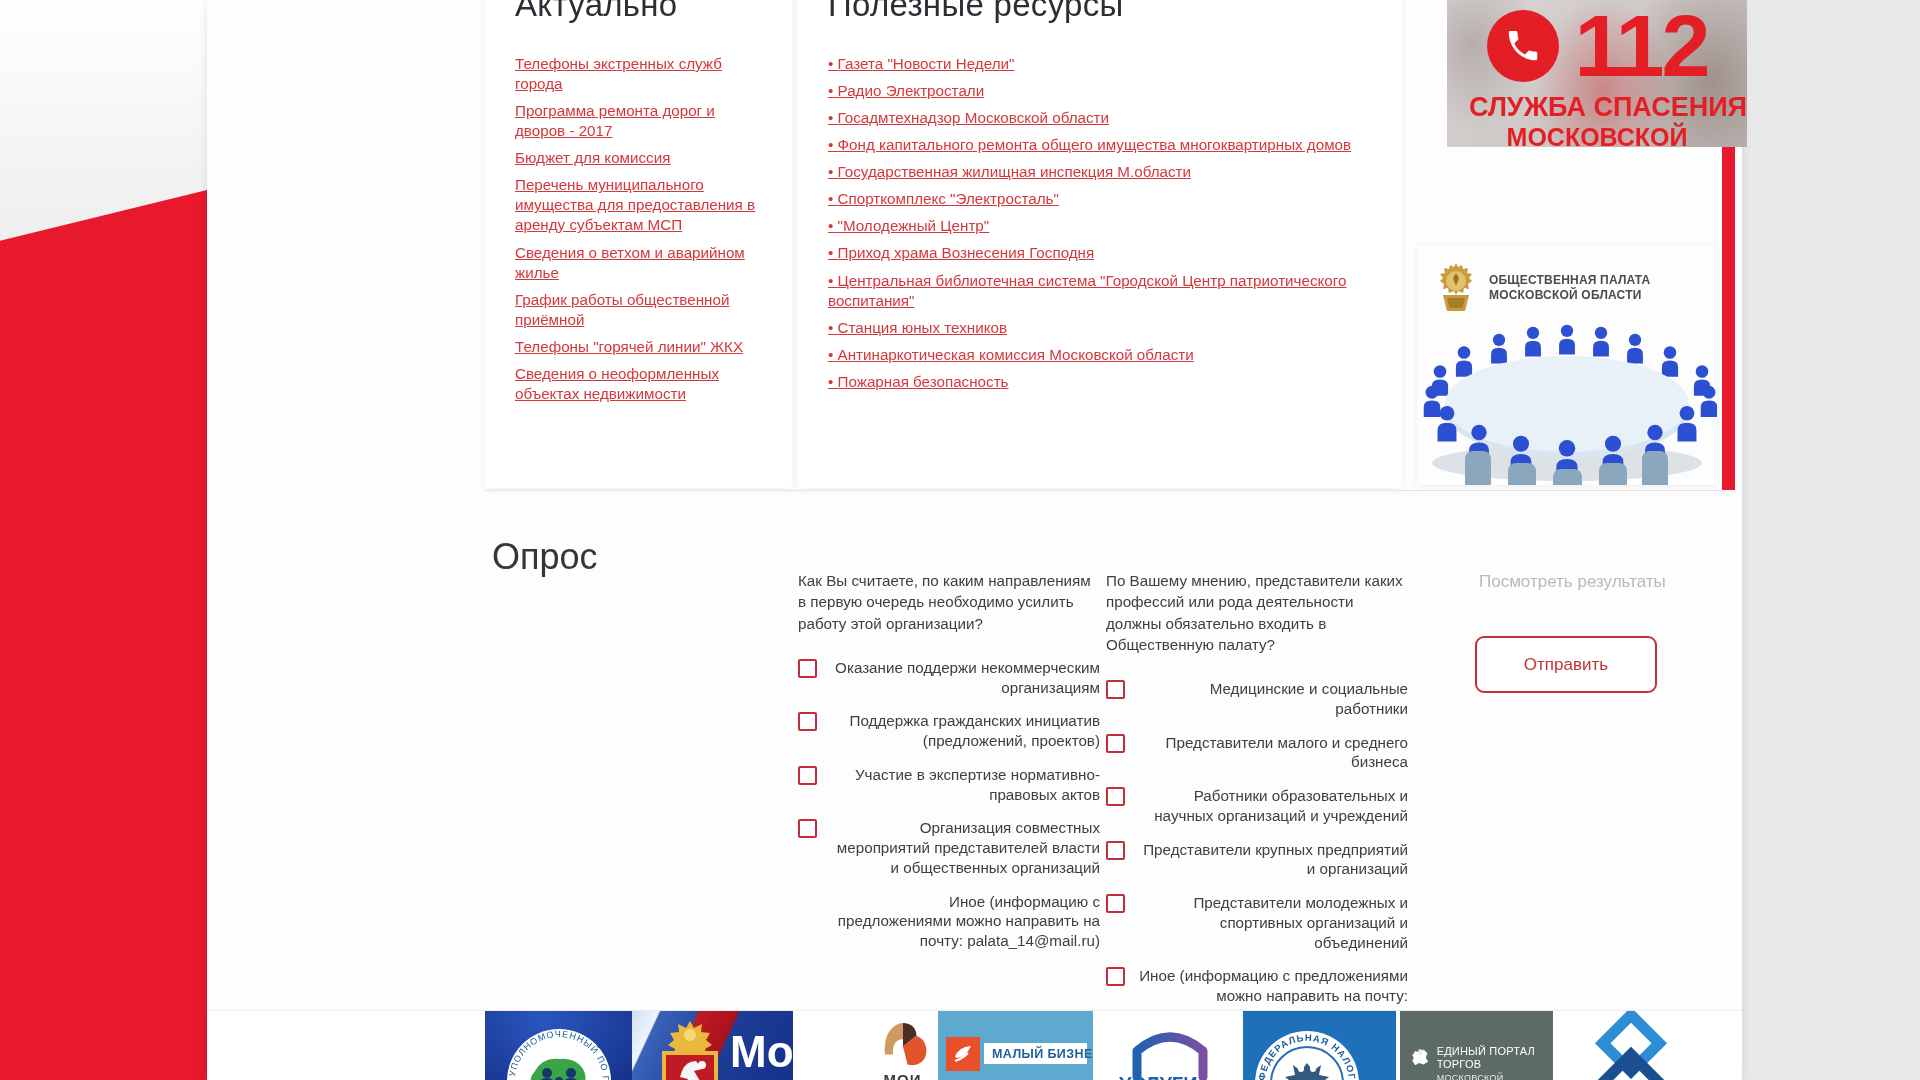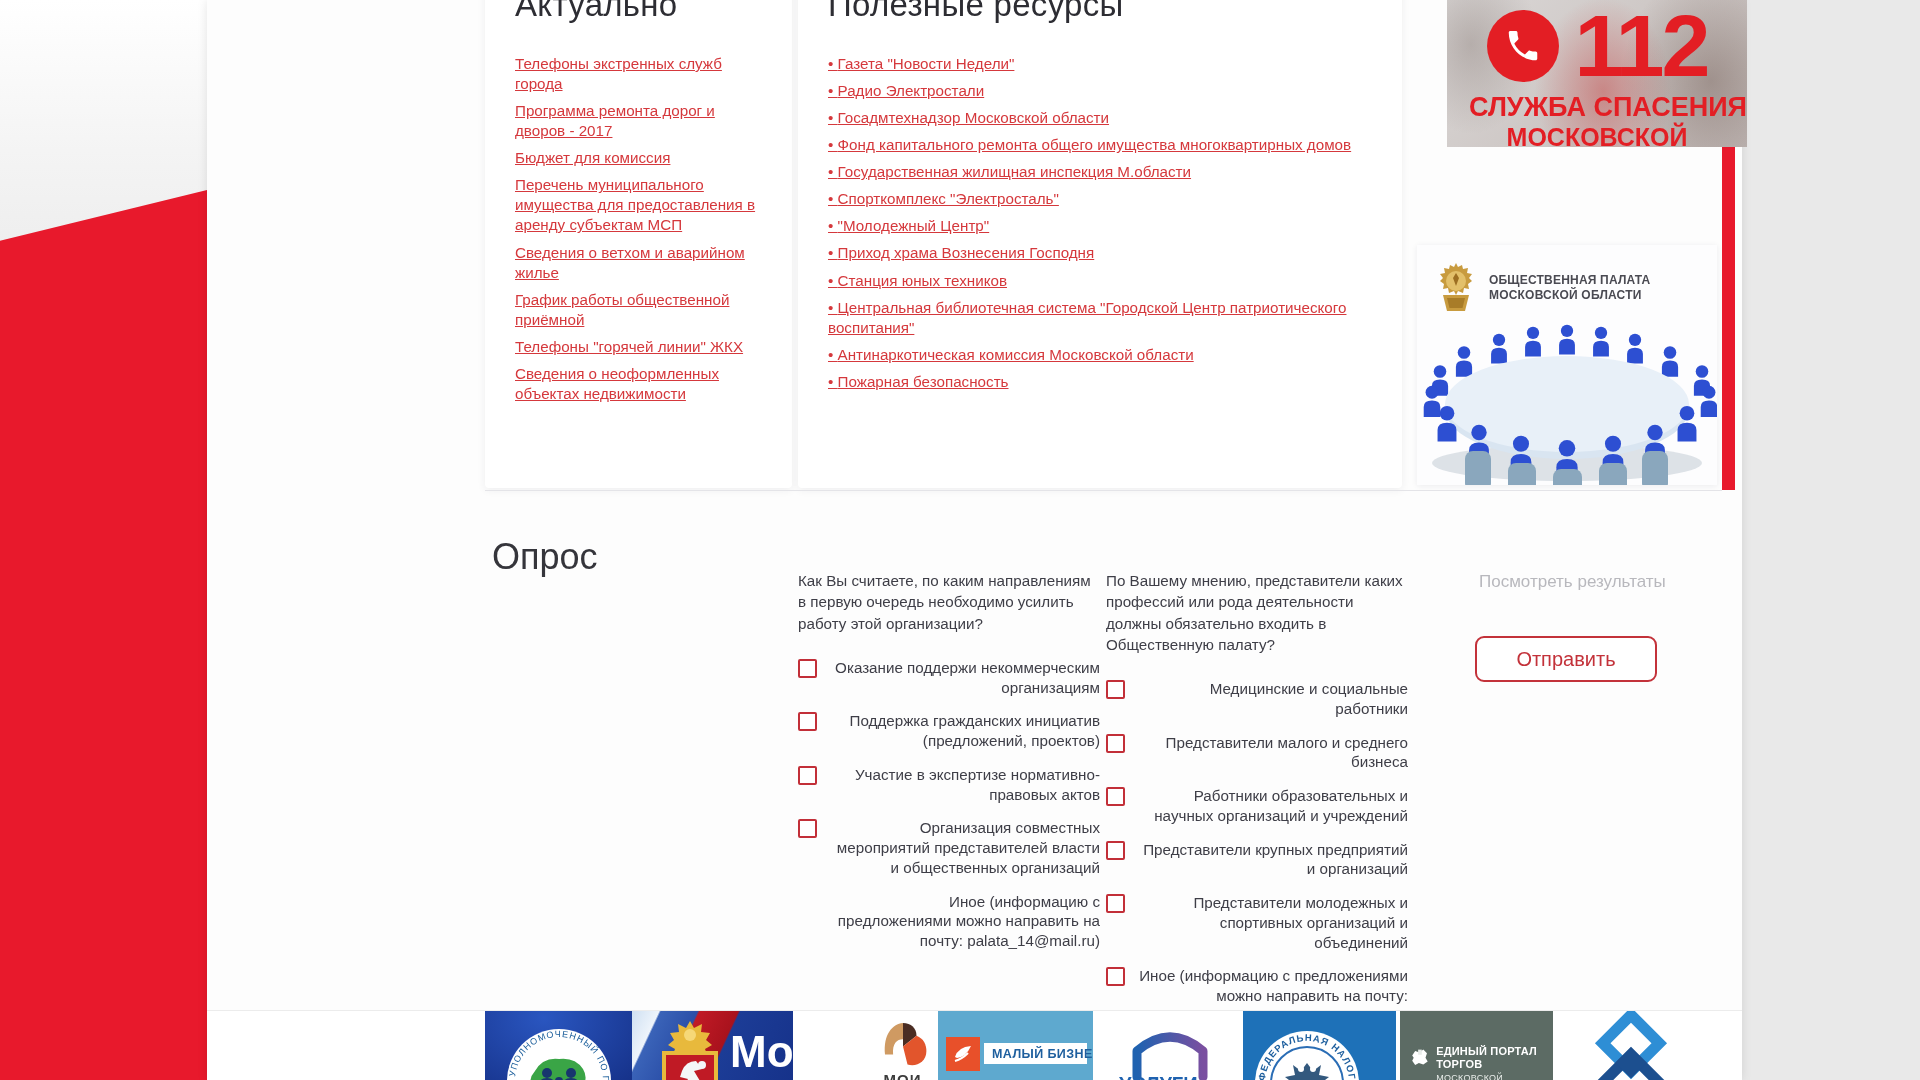--- a/index.html
+++ b/index.html
@@ -57,22 +57,22 @@
   .q{position:absolute;top:570px;width:302px;font-size:15.2px;color:#3e3e47;line-height:1.4;}
   .q-text{margin-bottom:24px;}
   .q1{left:285px;}.q2{left:591px;}.q3{left:899px;}
   .option{display:flex;align-items:flex-start;margin-bottom:14px;text-align:right;}
   .cb{width:15px;height:15px;border:2.5px solid #c22f38;border-radius:2px;background:#fff;
       flex:none;margin-right:14px;margin-top:1px;cursor:pointer;}
   .opt-label{font-size:15.2px;color:#3e3e47;line-height:1.3;cursor:default;}
   .opt-noback{padding-left:33.5px;}
   .q1 .option{margin-bottom:19px;}
   .results-link{position:absolute;left:1272px;top:572px;font-size:17px;color:#b8b8bd;cursor:pointer;}
-  .submit-btn{position:absolute;left:1268px;top:636px;width:182px;height:46px;background:#fff;
-              border:2px solid #c3323a;border-radius:9px;color:#c3323a;font-size:20px;
+  .submit-btn{position:absolute;left:1268px;top:636px;width:182px;height:57px;background:#fff;
+              border:2px solid #c3323a;border-radius:9px;color:#c3323a;font-size:17px;
               font-family:inherit;cursor:pointer;}
 
   
   .footer{position:absolute;left:0;top:1010px;width:1535px;height:70px;background:#ffffff;
           border-top:1px solid #ececec;}
   .tile{position:absolute;top:0;height:70px;overflow:hidden;cursor:pointer;}
   .t-ombudsman{left:278px;width:147px;background:radial-gradient(120px 90px at 40% 10%,#2a56c0,#16328a);}
   .t-mosobl{left:425px;width:161px;background:linear-gradient(115deg,#cfe0f2 0%,#eef4fb 14%,#3a63b8 15%,#2b4fa8 34%,#c01a25 35%,#a9121d 55%,#1c3c96 56%,#16328a 100%);}
   .t-mfc{left:658px;width:75px;background:#fff;text-align:center;}
   .t-business{left:731px;width:155px;background:#5ea9cf;}
@@ -82,21 +82,21 @@
   .t-rkn{left:1353px;width:142px;background:#fff;}
   .mfc-word{font-size:15px;font-weight:700;color:#3c3c3c;margin-top:-2px;letter-spacing:1px;}
   .biz-band{position:absolute;left:46px;top:32px;right:6px;height:21px;background:#fff;
             display:flex;align-items:center;padding-left:8px;}
   .biz-word{font-size:12.5px;font-weight:700;color:#1e5f9e;letter-spacing:.4px;white-space:nowrap;}
   .biz-square{position:absolute;left:8px;top:26px;width:34px;height:34px;background:#e8502a;
               display:flex;align-items:center;justify-content:center;}
   .gos-word1{position:absolute;left:16px;top:38px;font-size:20px;font-weight:700;color:#9e2f4a;margin-top:33px;}
   .gos-word2{position:absolute;left:16px;top:62px;font-size:20px;font-weight:700;color:#1f62b0;}
   .torgi-inner{display:flex;align-items:flex-start;gap:7px;padding:34px 6px 0 10px;}
-  .torgi-l1{font-size:11px;font-weight:700;color:#fff;line-height:1.2;letter-spacing:.2px;}
+  .torgi-l1{font-size:11px;font-weight:400;color:#fff;line-height:1.2;letter-spacing:.2px;}
   .torgi-l2{font-size:9px;color:#e8ece9;margin-top:2px;letter-spacing:.3px;}
 </style>
 </head>
 <body>
 
 <div class="stage">
 
   <div class="left-col"></div>
   <div class="red-band"></div>
 
@@ -121,22 +121,22 @@
       <h2>Полезные ресурсы</h2>
       <nav class="linklist">
         <a class="rlink bullet-link">Газета "Новости Недели"</a>
         <a class="rlink bullet-link">Радио Электростали</a>
         <a class="rlink bullet-link">Госадмтехнадзор Московской области</a>
         <a class="rlink bullet-link">Фонд капитального ремонта общего имущества многоквартирных домов</a>
         <a class="rlink bullet-link">Государственная жилищная инспекция М.области</a>
         <a class="rlink bullet-link">Спорткомплекс "Электросталь"</a>
         <a class="rlink bullet-link">"Молодежный Центр"</a>
         <a class="rlink bullet-link">Приход храма Вознесения Господня</a>
+        <a class="rlink bullet-link">Центральная библиотечная система "Городской Центр патриотического воспитания"</a>
         <a class="rlink bullet-link">Станция юных техников</a>
-        <a class="rlink bullet-link">Центральная библиотечная система "Городской Центр патриотического воспитания"</a>
         <a class="rlink bullet-link">Антинаркотическая комиссия Московской области</a>
         <a class="rlink bullet-link">Пожарная безопасность</a>
       </nav>
     </section>
 
     <aside class="banner112">
       <div class="b112-row">
         <span class="b112-circle">
           <svg width="38" height="38" viewBox="0 0 24 24">
               <path fill="#ffffff" d="M6.62 10.79a15.05 15.05 0 0 0 6.59 6.59l2.2-2.2c.27-.27.67-.36 1.02-.24 1.12.37 2.33.57 3.57.57.55 0 1 .45 1 1V20c0 .55-.45 1-1 1C10.85 21 3 13.15 3 3.5 3 2.95 3.45 2.5 4 2.5h3.5c.55 0 1 .45 1 1 0 1.25.2 2.45.57 3.57.11.35.03.74-.25 1.02l-2.2 2.2z"></path>

